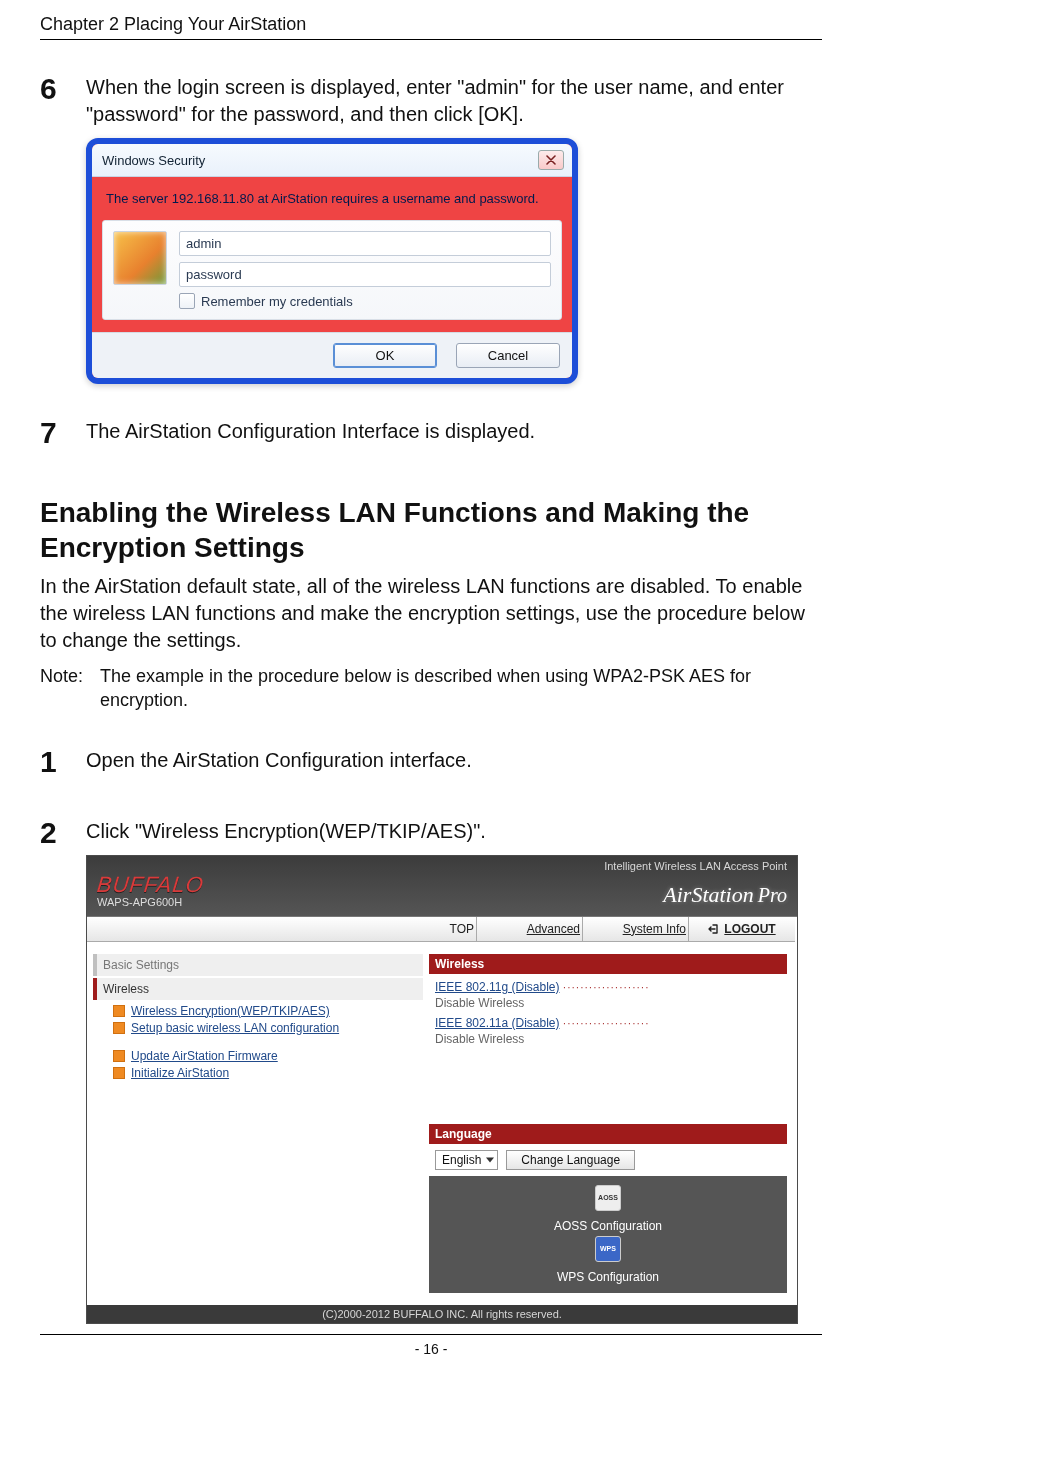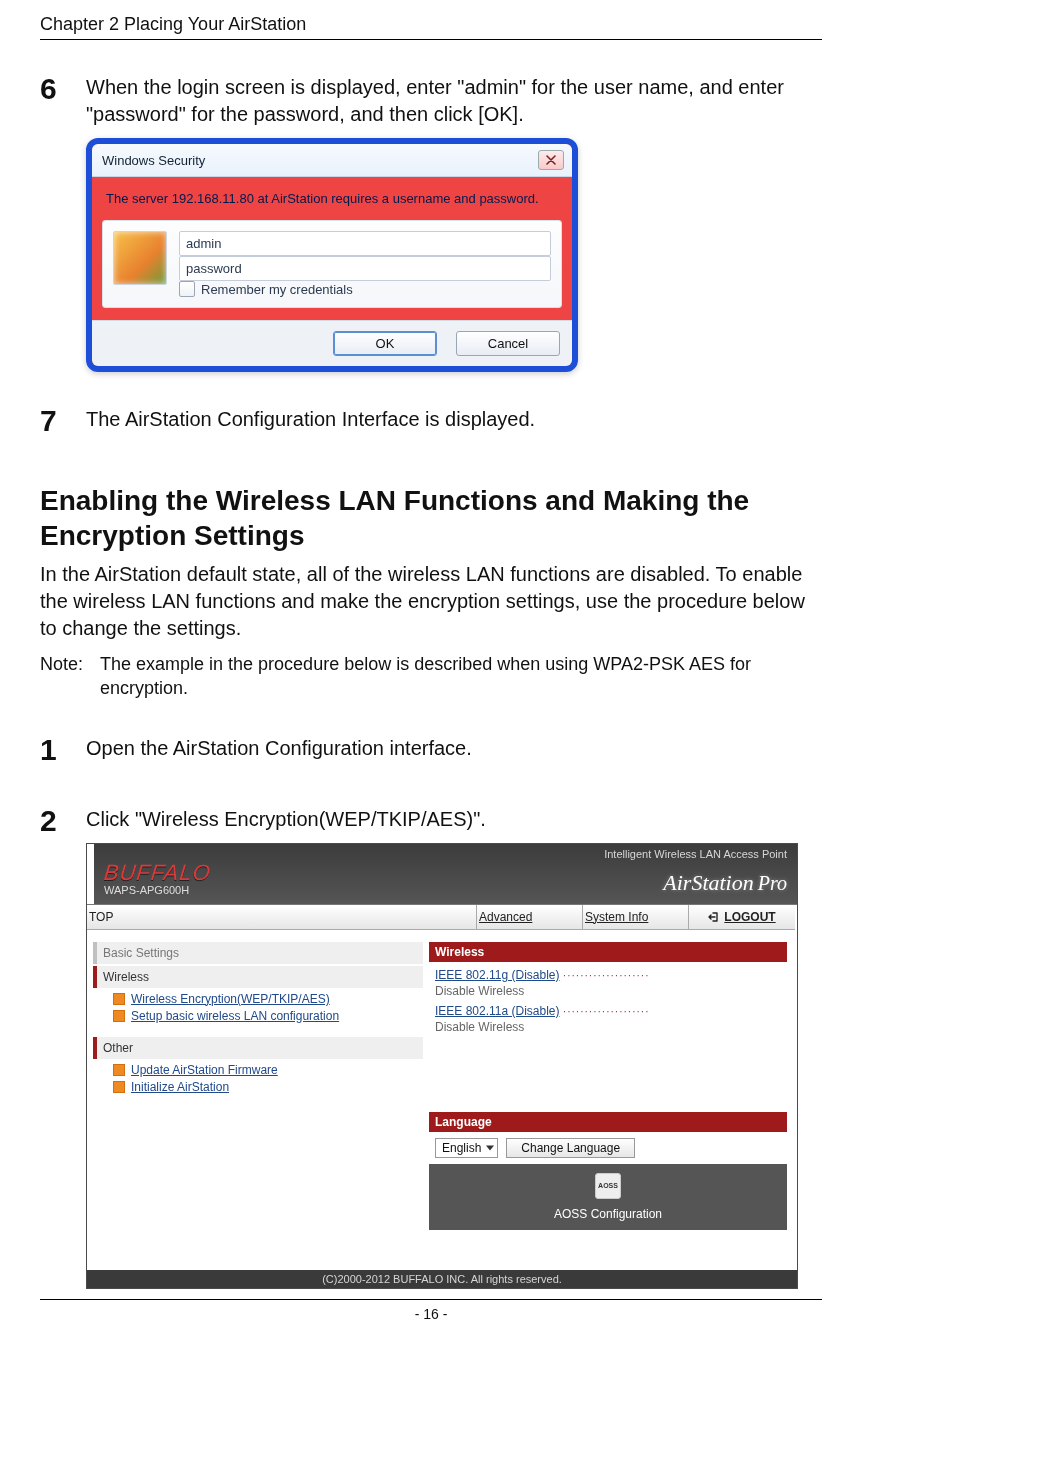--- a/index.html
+++ b/index.html
@@ -88,20 +88,21 @@
   }
   .dlg-fields { flex:1; }
   .dlg-input {
     display:block;
     width: 100%;
     box-sizing: border-box;
     border: 1px solid #c4cdd9;
     border-radius: 2px;
     font-size: 13px;
     padding: 4px 6px;
+    margin-bottom: 6px;
     color: #2a3a52;
     background: #fff;
   }
   .dlg-remember { font-size: 13px; color:#2a3a52; display:flex; align-items:center; gap:6px; }
   .dlg-remember .chk {
     width: 14px; height: 14px;
     border: 1px solid #9aa5b6;
     border-radius: 2px;
     background: linear-gradient(#fff,#eef2f7);
   }
@@ -145,21 +146,20 @@
   .aswrap {
     width: 710px;
     border: 1px solid #4b4b4b;
     background: #fff;
   }
   .as-top {
     background: linear-gradient(#3c3c3c,#555);
     color: #fff;
     padding: 4px 10px 8px 10px;
     position: relative;
-    margin-left: 7px;
   }
   .as-top .tagline {
     text-align: right;
     font-size: 11px;
     color: #d7d7d7;
   }
   .as-top .brandrow { display:flex; justify-content:space-between; align-items:flex-end; }
   .brand-buffalo {
     font-family: Impact, Arial Black, sans-serif;
     font-size: 22px;
@@ -180,21 +180,21 @@
   .brand-air .pro { font-style: italic; margin-left: 4px; font-size: 20px; }
   .as-tabs {
     background: #fff;
     display: grid;
     grid-template-columns: 390px 106px 106px 106px;
     border-top: 1px solid #777;
   }
   .as-tab {
     border-right: 1px solid #aaa;
     border-bottom: 1px solid #aaa;
-    text-align: left;
+    text-align: right;
     font-size: 12px;
     padding: 5px 2px;
     background: linear-gradient(#fff,#e6e6e6);
     color: #222;
   }
   .as-tab.logout { display:flex; align-items:center; justify-content:center; gap:4px; font-weight:bold; }
   .as-tab:last-child { border-right: none; }
   .as-tab .u { text-decoration: underline; }
 
   .as-body {
@@ -378,21 +378,20 @@
             <div class="linklist">
               <div>
                   <span class="bullet-orange"></span>
                   <a>Wireless Encryption(WEP/TKIP/AES)</a>
                 </div>
               <div>
                   <span class="bullet-orange"></span>
                   <a>Setup basic wireless LAN configuration</a>
                 </div>
             </div>
-            <div class="grp-hdr">Other</div>
             <div class="linklist">
               <div>
                   <span class="bullet-orange"></span>
                   <a>Update AirStation Firmware</a>
                 </div>
               <div>
                   <span class="bullet-orange"></span>
                   <a>Initialize AirStation</a>
                 </div>
             </div>
@@ -412,20 +411,24 @@
                 <span>English</span>
                 <span class="caret"></span>
               </div>
               <div class="btn-flat">Change Language</div>
             </div>
             <div class="cfg-links">
               <div class="cfg-row">
                 <div class="cfg-icon">AOSS</div>
                 <span>AOSS Configuration</span>
               </div>
+              <div class="cfg-row">
+                <div class="cfg-icon" style="background:#3b67c7;color:#fff">WPS</div>
+                <span>WPS Configuration</span>
+              </div>
             </div>
           </div>
         </div>
         <div class="as-footer">(C)2000-2012 BUFFALO INC. All rights reserved.</div>
       </div>
     </div>
   </div>
 
   <div class="page-footer">- 16 -</div>
 </div>

